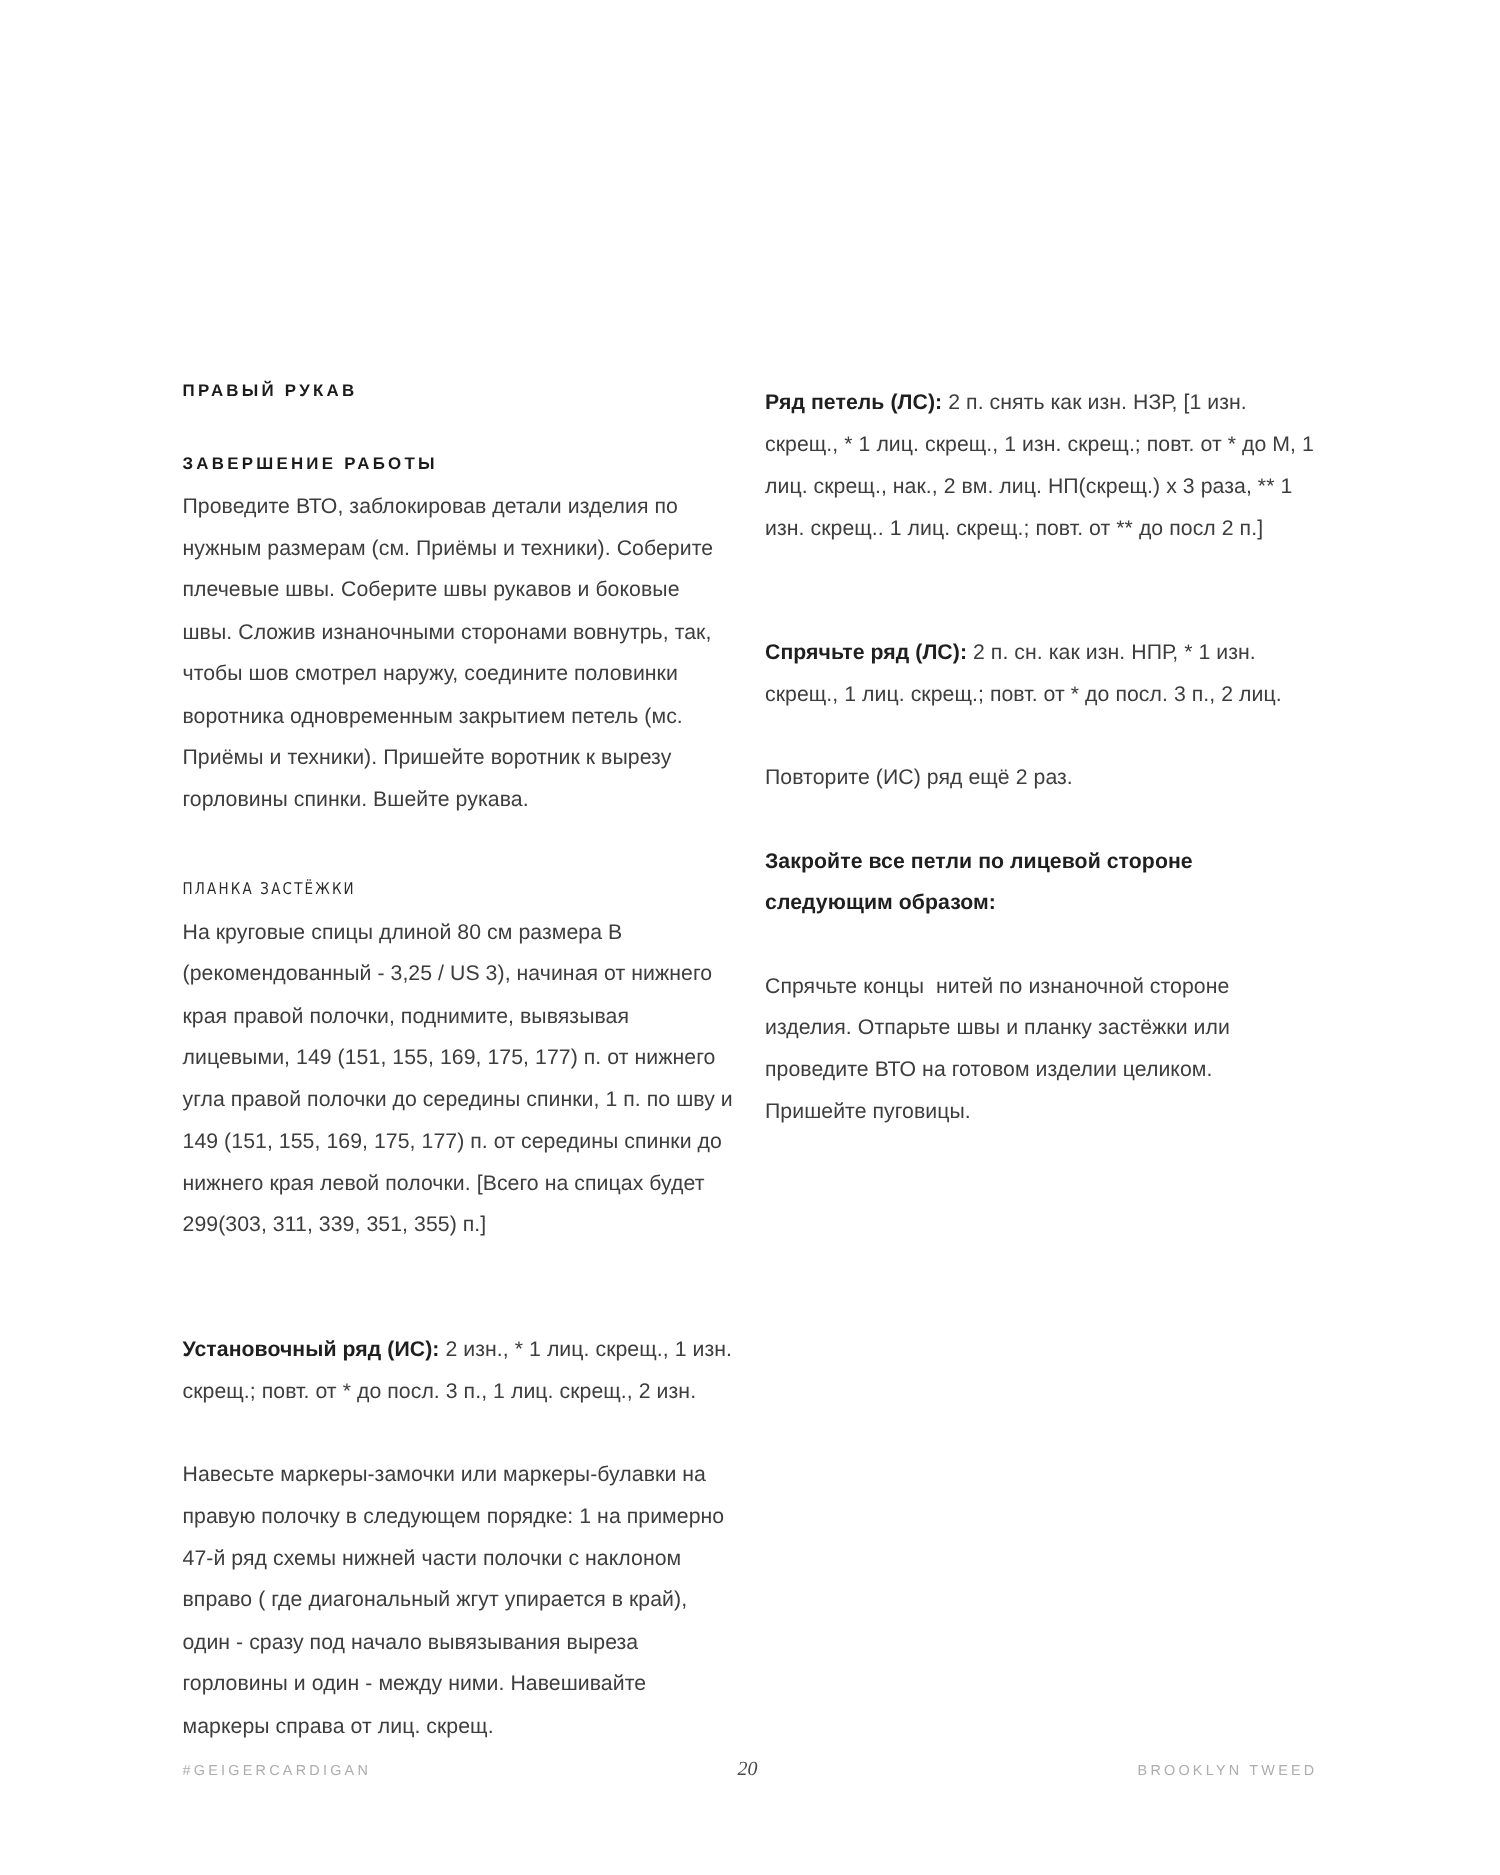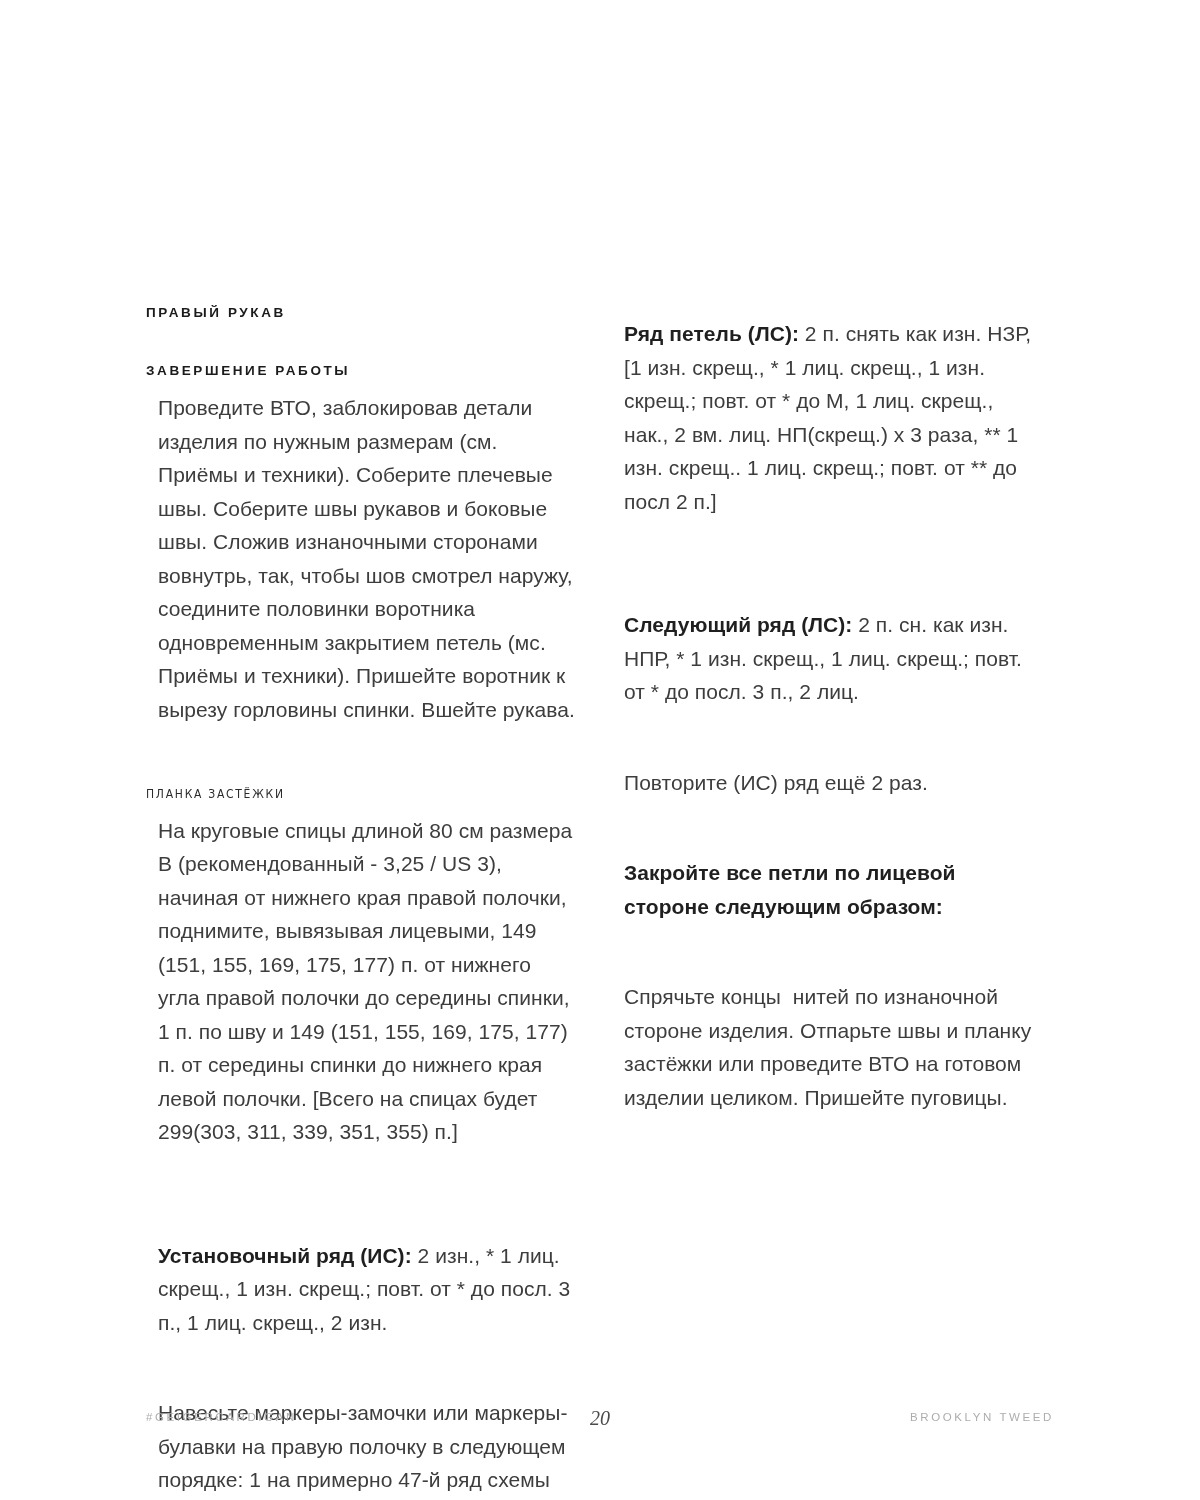--- a/index.html
+++ b/index.html
@@ -58,22 +58,22 @@
     color: #2b2b2b;
     margin: 0 0 9px 0;
     line-height: 1.2;
     text-transform: uppercase;
     transform: scaleX(0.92);
     transform-origin: left center;
   }
 
   
   p.body {
-    margin: 12px;
-    font-size: 21px;
+    margin: 0;
+    font-size: 17px;
     line-height: 33.5px;
     color: #3d3d3d;
     letter-spacing: 0.05px;
     white-space: pre-wrap;
   }
 
   .lead {
     font-weight: bold;
     color: #1f1f1f;
   }
@@ -99,21 +99,21 @@
   .footer-right {
     font-family: "Liberation Sans", sans-serif;
     font-size: 11.5px;
     letter-spacing: 2.6px;
     color: #adadad;
     white-space: nowrap;
   }
   .footer-center {
     font-family: "Liberation Serif", serif;
     font-style: italic;
-    font-size: 20px;
+    font-size: 16px;
     color: #4a4a4a;
     position: absolute;
     left: 444px;
     top: 2px;
   }
 </style>
 </head>
 <body>
 
 <div class="page">
@@ -149,21 +149,21 @@
 
     <div class="col-right">
 
       <p class="body"><span class="lead">Ряд петель (ЛС):</span><span> 2 п. снять как изн. НЗР, [1 изн. скрещ., * 1 лиц. скрещ., 1 изн. скрещ.; повт. от * до М, 1 лиц. скрещ., нак., 2 вм. лиц. НП(скрещ.) х 3 раза, ** 1 изн. скрещ.. 1 лиц. скрещ.; повт. от ** до посл 2 п.]</span></p>
 
       <div class="gap-md"></div>
 
 
       <div class="gap-md"></div>
 
-      <p class="body"><span class="lead">Следующий ряд (ЛС):</span><span> 2 п. сн. как изн. НПР, * 1 изн. скрещ., 1 лиц. скрещ.; повт. от * до посл. 3 п., 2 лиц.</span></p>
+      <p class="body"><span class="lead">Спрячьте ряд (ЛС):</span><span> 2 п. сн. как изн. НПР, * 1 изн. скрещ., 1 лиц. скрещ.; повт. от * до посл. 3 п., 2 лиц.</span></p>
 
       <div class="gap-md"></div>
 
       <p class="body">Повторите (ИС) ряд ещё 2 раз.</p>
 
       <div class="gap-md"></div>
 
       <p class="body"><span class="lead">Закройте все петли по лицевой стороне следующим образом:</span><br></p>
 
       <div class="gap-md"></div>

